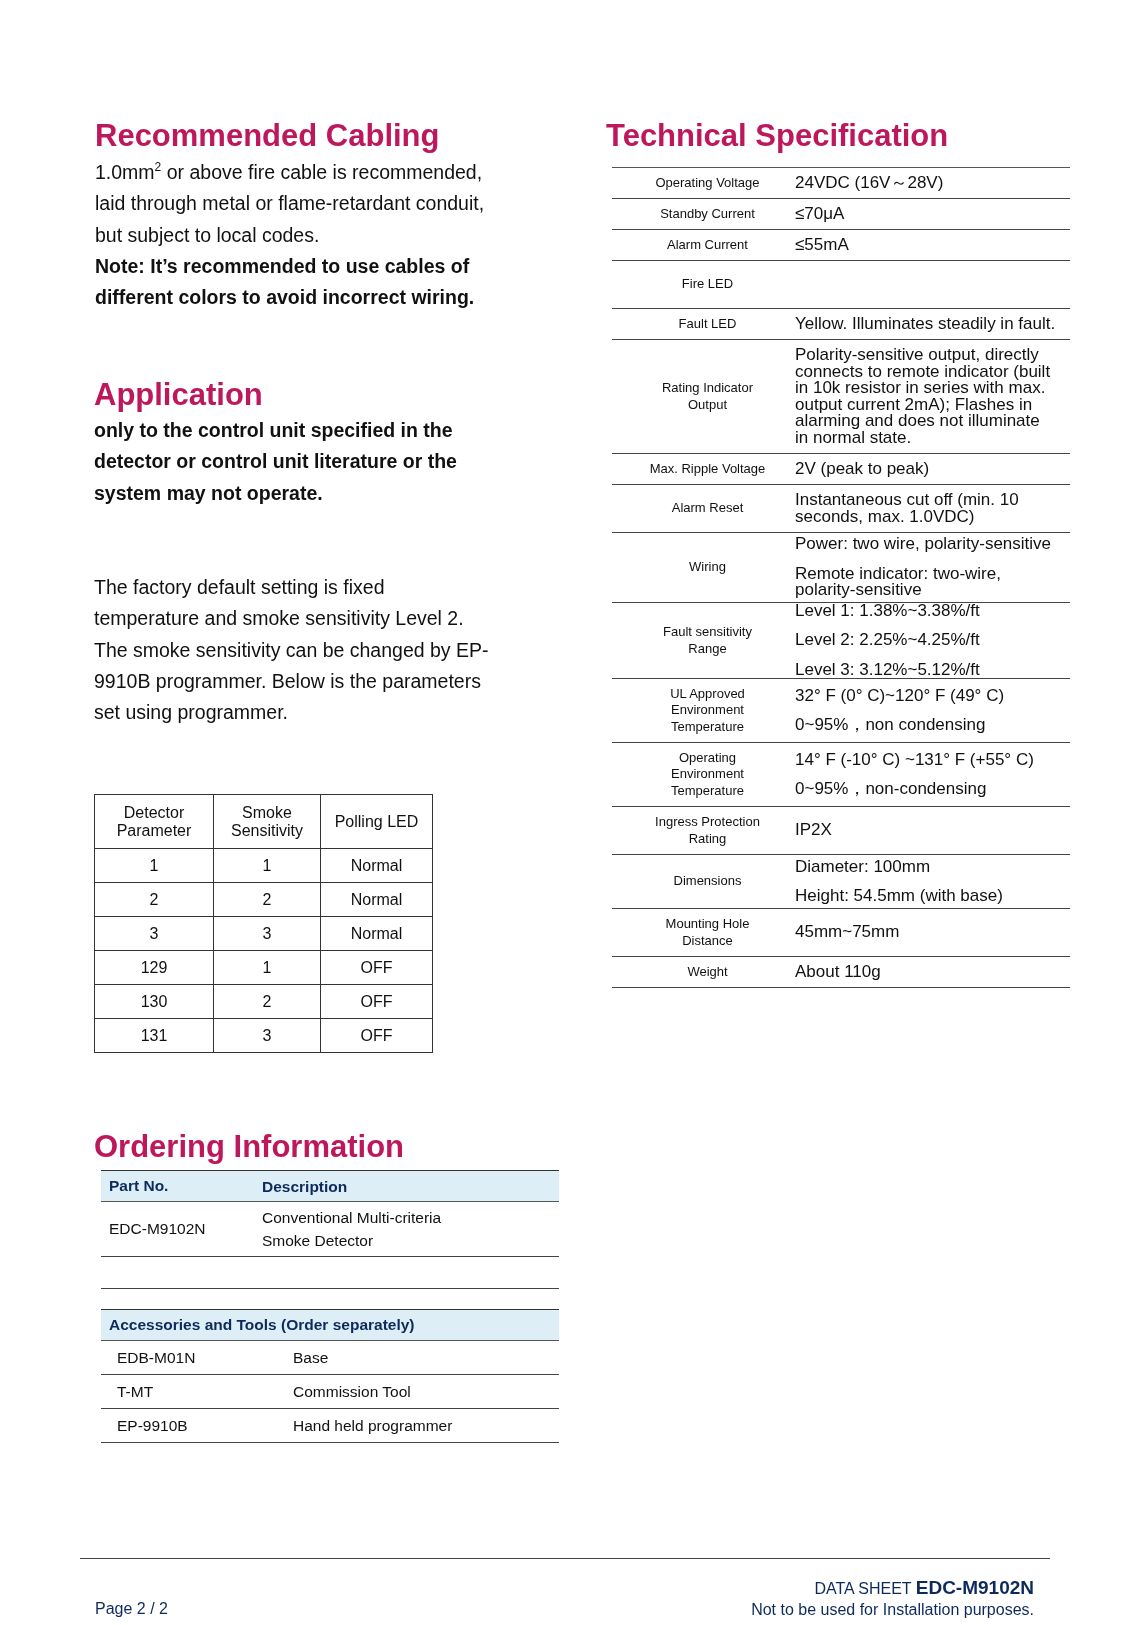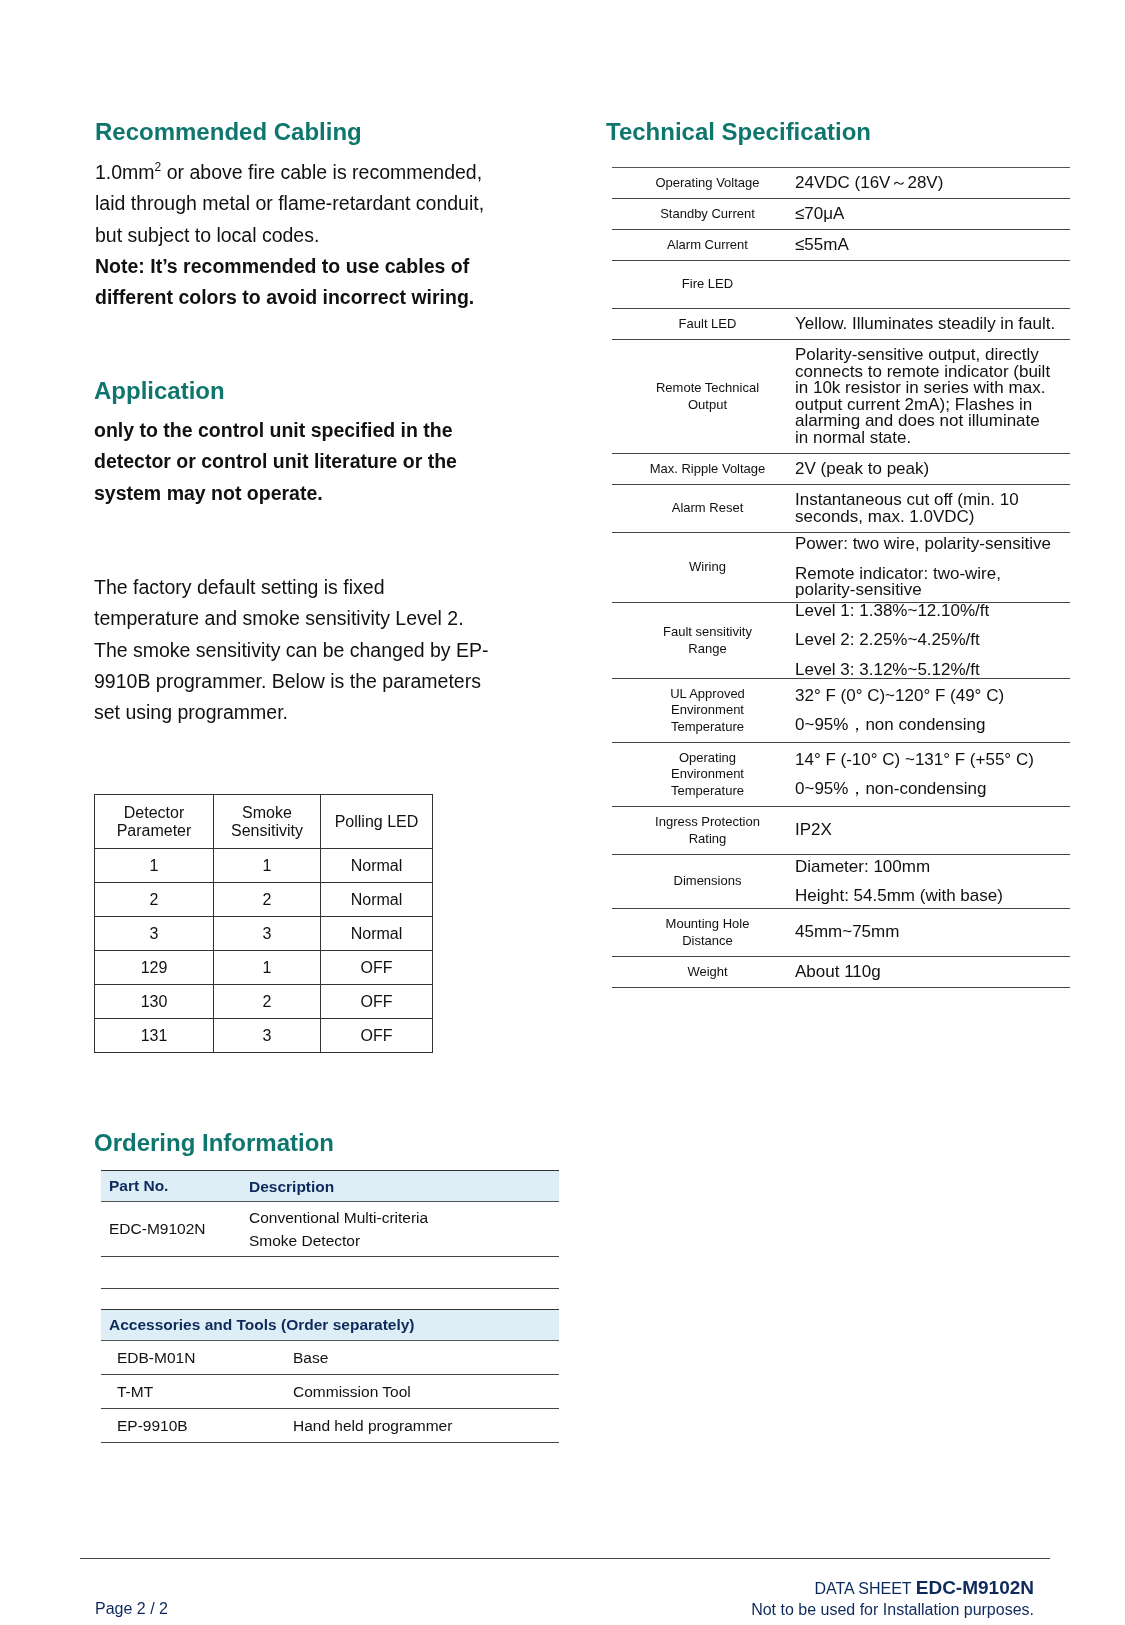--- a/index.html
+++ b/index.html
@@ -1,19 +1,19 @@
 <!DOCTYPE html>
 <html><head>
 <meta charset="utf-8">
 <style>
   * { box-sizing: border-box; margin: 0; padding: 0; }
   html, body { width: 1125px; height: 1625px; background: #ffffff; }
   body { position: relative; font-family: "Liberation Sans", sans-serif; color: #111; overflow: hidden; }
   .abs { position: absolute; }
-  h2.sec { color: #0f766e; font-weight: bold; font-size: 24px; letter-spacing: 0px; }
+  h2.sec { color: #be185d; font-weight: bold; font-size: 31px; letter-spacing: 0px; }
   .para { font-size: 19.5px; line-height: 31.3px; color: #111; }
   sup { font-size: 12px; vertical-align: 8px; line-height: 0; }
 
   
   table.param { border-collapse: collapse; font-size: 16px; }
   table.param th, table.param td { border: 1.5px solid #333; text-align: center; font-weight: normal; color: #111; }
   table.param th { height: 54px; line-height: 18px; }
   table.param td { height: 34px; }
 
   
@@ -21,21 +21,21 @@
   .spec .row { display: flex; border-bottom: 1.5px solid #444; align-items: center; }
   .spec .k { width: 183px; padding-left: 8px; font-size: 13px; line-height: 16.5px; color: #111; text-align: center; }
   .spec .v { flex: 1; font-size: 17px; line-height: 16.5px; color: #111; padding: 2px 0; }
   .spec .v .ln { display: block; }
   .spec .v .gap { margin-top: 13px; }
 
   
   .ord { width: 458px; }
   .ord .hdr { background: #ddeef6; color: #0e2a5c; font-weight: bold; font-size: 15.5px; display: flex; align-items: center; height: 32px; border-top: 1.5px solid #333; border-bottom: 1.5px solid #555; }
   .ord .r { display: flex; align-items: center; border-bottom: 1.5px solid #444; font-size: 15.5px; color: #111; }
-  .ord .c1 { width: 148px; padding-left: 8px; }
+  .ord .c1 { width: 161px; padding-left: 8px; }
   .ord .c1b { width: 184px; padding-left: 16px; }
   .ord .c2 { flex: 1; line-height: 23px; }
 
   .footer-line { left: 80px; top: 1558px; width: 970px; height: 0; border-top: 1.5px solid #444; }
   .foot-l { left: 95px; top: 1600px; font-size: 16px; color: #0e2a5c; }
   .foot-r { right: 91px; top: 1577px; text-align: right; font-size: 16px; color: #0e2a5c; line-height: 21px; }
   .foot-r .model { font-weight: bold; font-size: 19px; }
 </style>
 </head>
 <body>
@@ -169,21 +169,21 @@
     <div class="row" style="height: 31px;">
       <div class="k">
         <span class="ln" style="display: block;">Fault LED</span>
       </div>
       <div class="v">
         <span class="ln">Yellow. Illuminates steadily in fault.</span>
       </div>
     </div>
     <div class="row" style="height: 114px;">
       <div class="k">
-        <span class="ln" style="display: block;">Remote Technical</span>
+        <span class="ln" style="display: block;">Rating Indicator</span>
         <span class="ln" style="display: block;">Output</span>
       </div>
       <div class="v">
         <span class="ln">Polarity-sensitive output, directly</span>
         <span class="ln">connects to remote indicator (built</span>
         <span class="ln">in 10k resistor in series with max.</span>
         <span class="ln">output current  2mA); Flashes in</span>
         <span class="ln">alarming and does not illuminate</span>
         <span class="ln">in normal state.</span>
       </div>
@@ -214,21 +214,21 @@
         <span class="ln gap">Remote indicator: two-wire,</span>
         <span class="ln">polarity-sensitive</span>
       </div>
     </div>
     <div class="row" style="height: 76px;">
       <div class="k">
         <span class="ln" style="display: block;">Fault sensitivity</span>
         <span class="ln" style="display: block;">Range</span>
       </div>
       <div class="v">
-        <span class="ln">Level 1: 1.38%~12.10%/ft</span>
+        <span class="ln">Level 1: 1.38%~3.38%/ft</span>
         <span class="ln gap">Level 2: 2.25%~4.25%/ft</span>
         <span class="ln gap">Level 3: 3.12%~5.12%/ft</span>
       </div>
     </div>
     <div class="row" style="height: 64px;">
       <div class="k">
         <span class="ln" style="display: block;">UL Approved</span>
         <span class="ln" style="display: block;">Environment</span>
         <span class="ln" style="display: block;">Temperature</span>
       </div>

